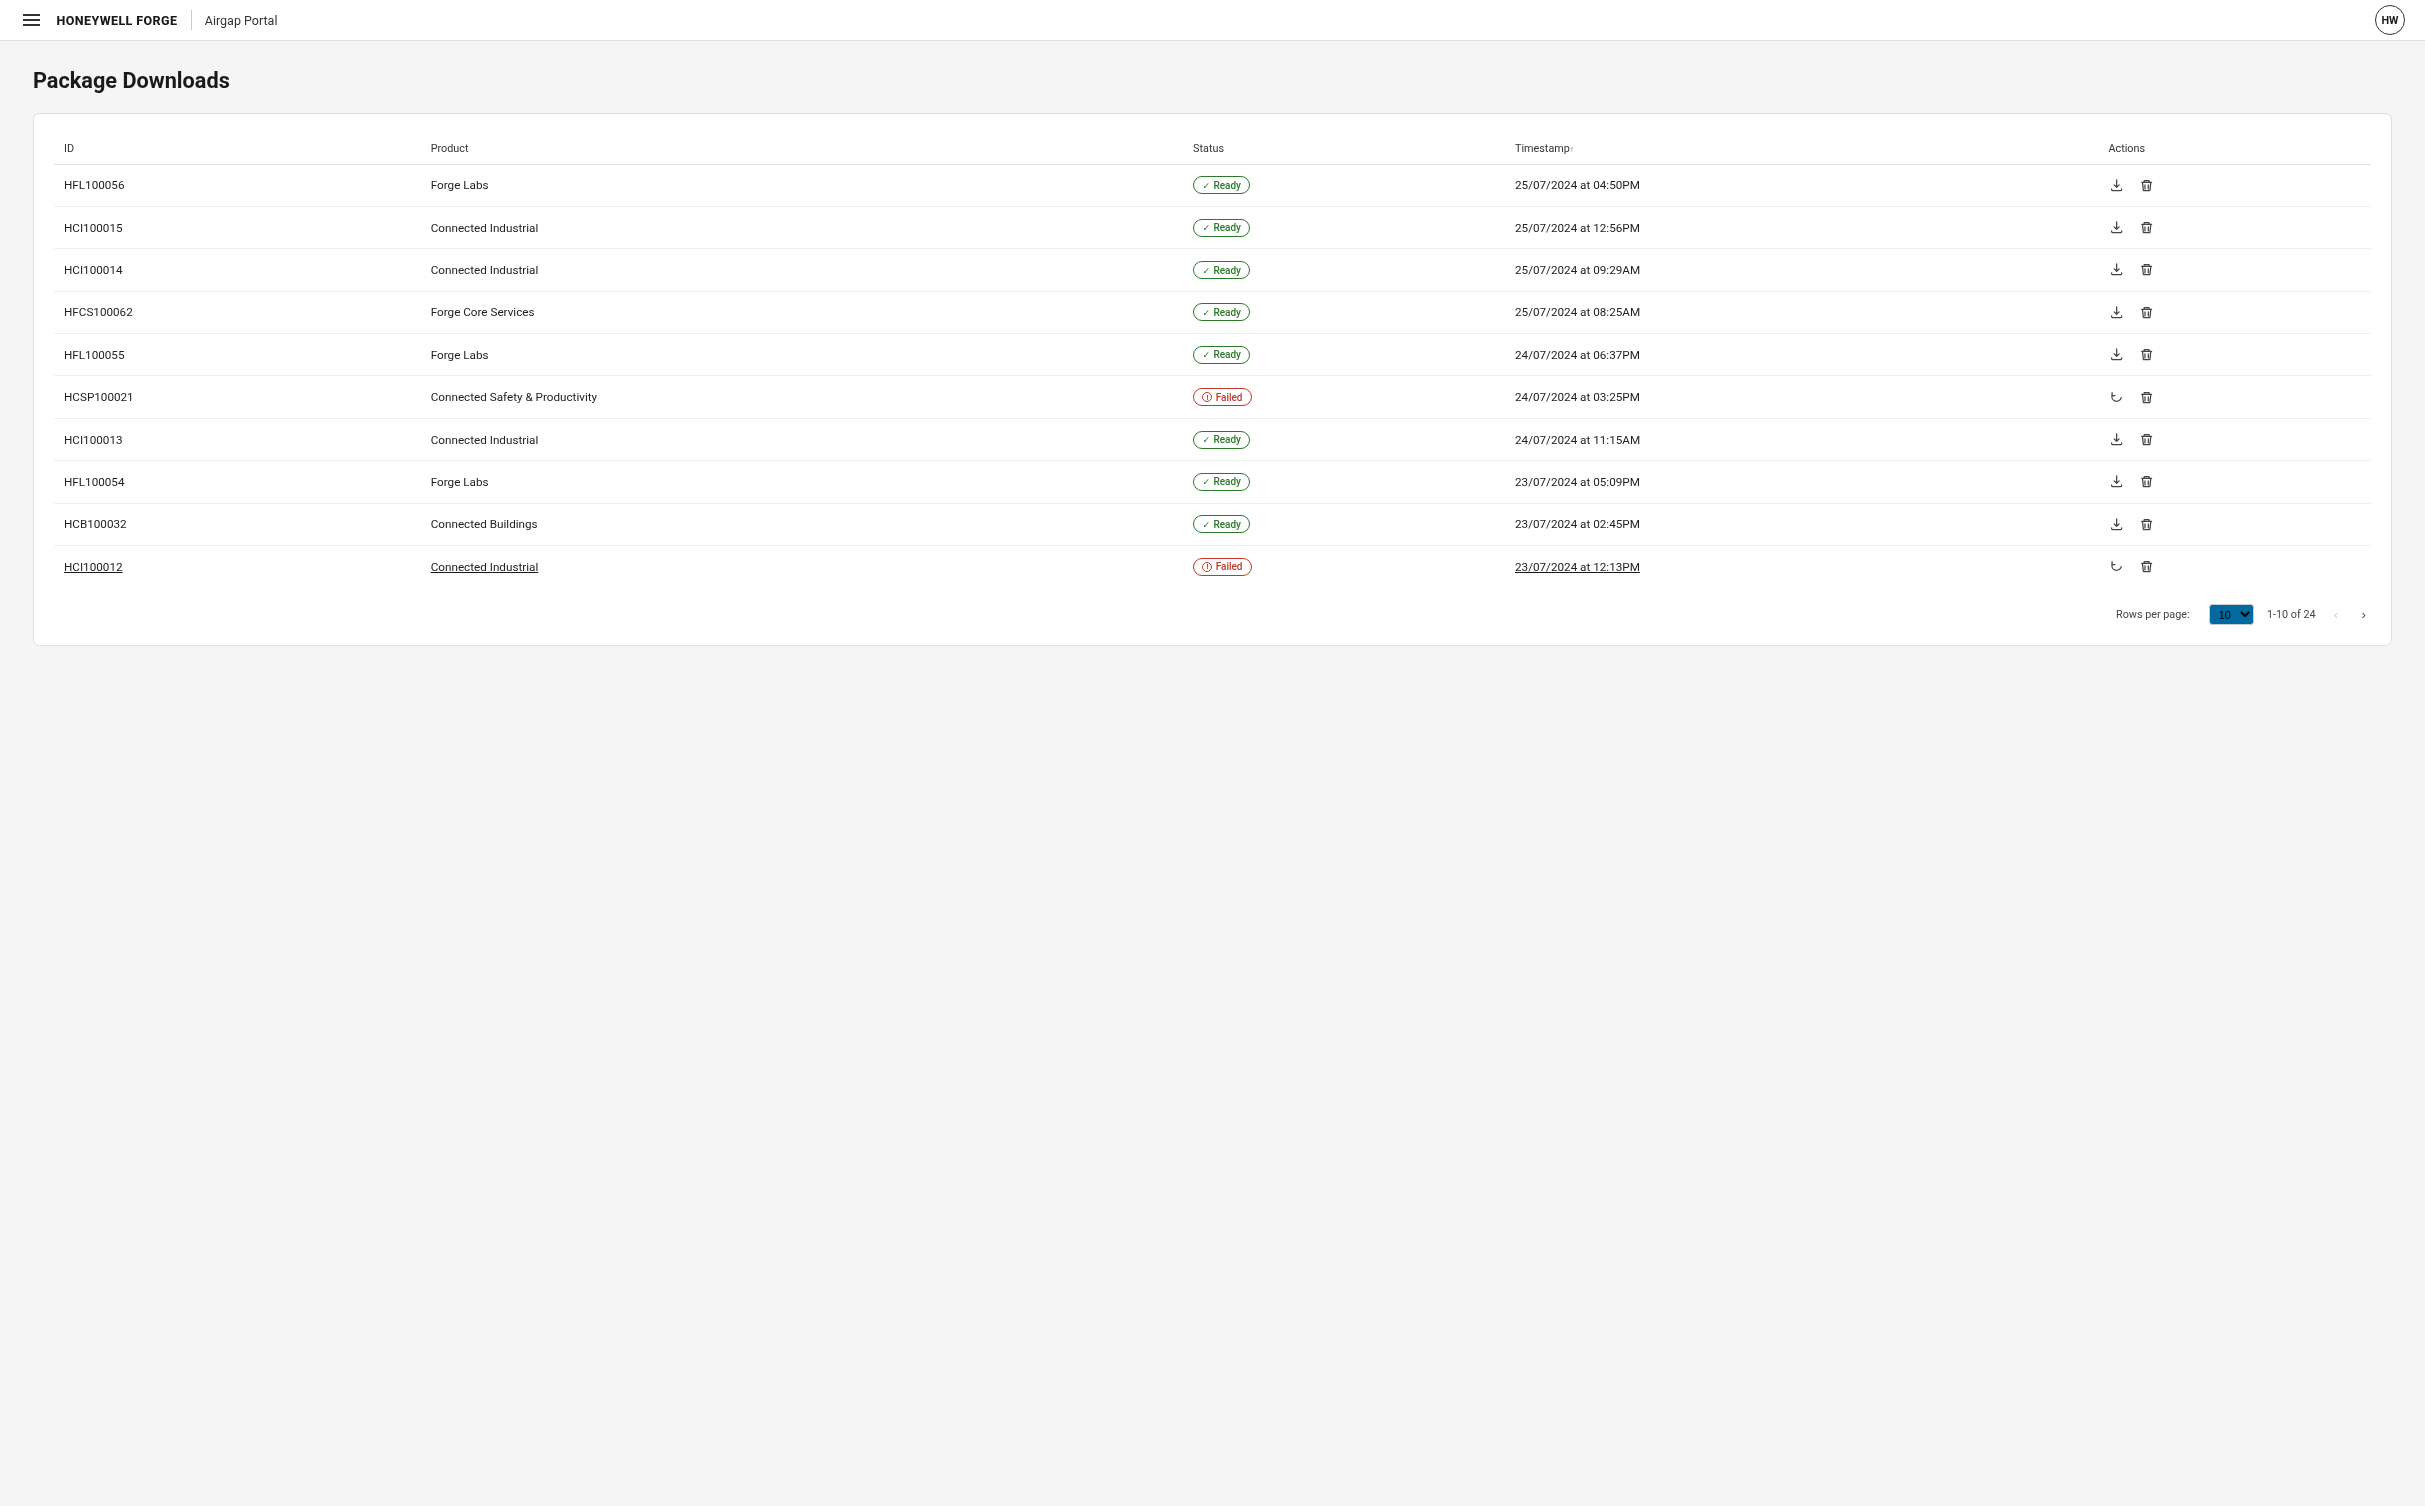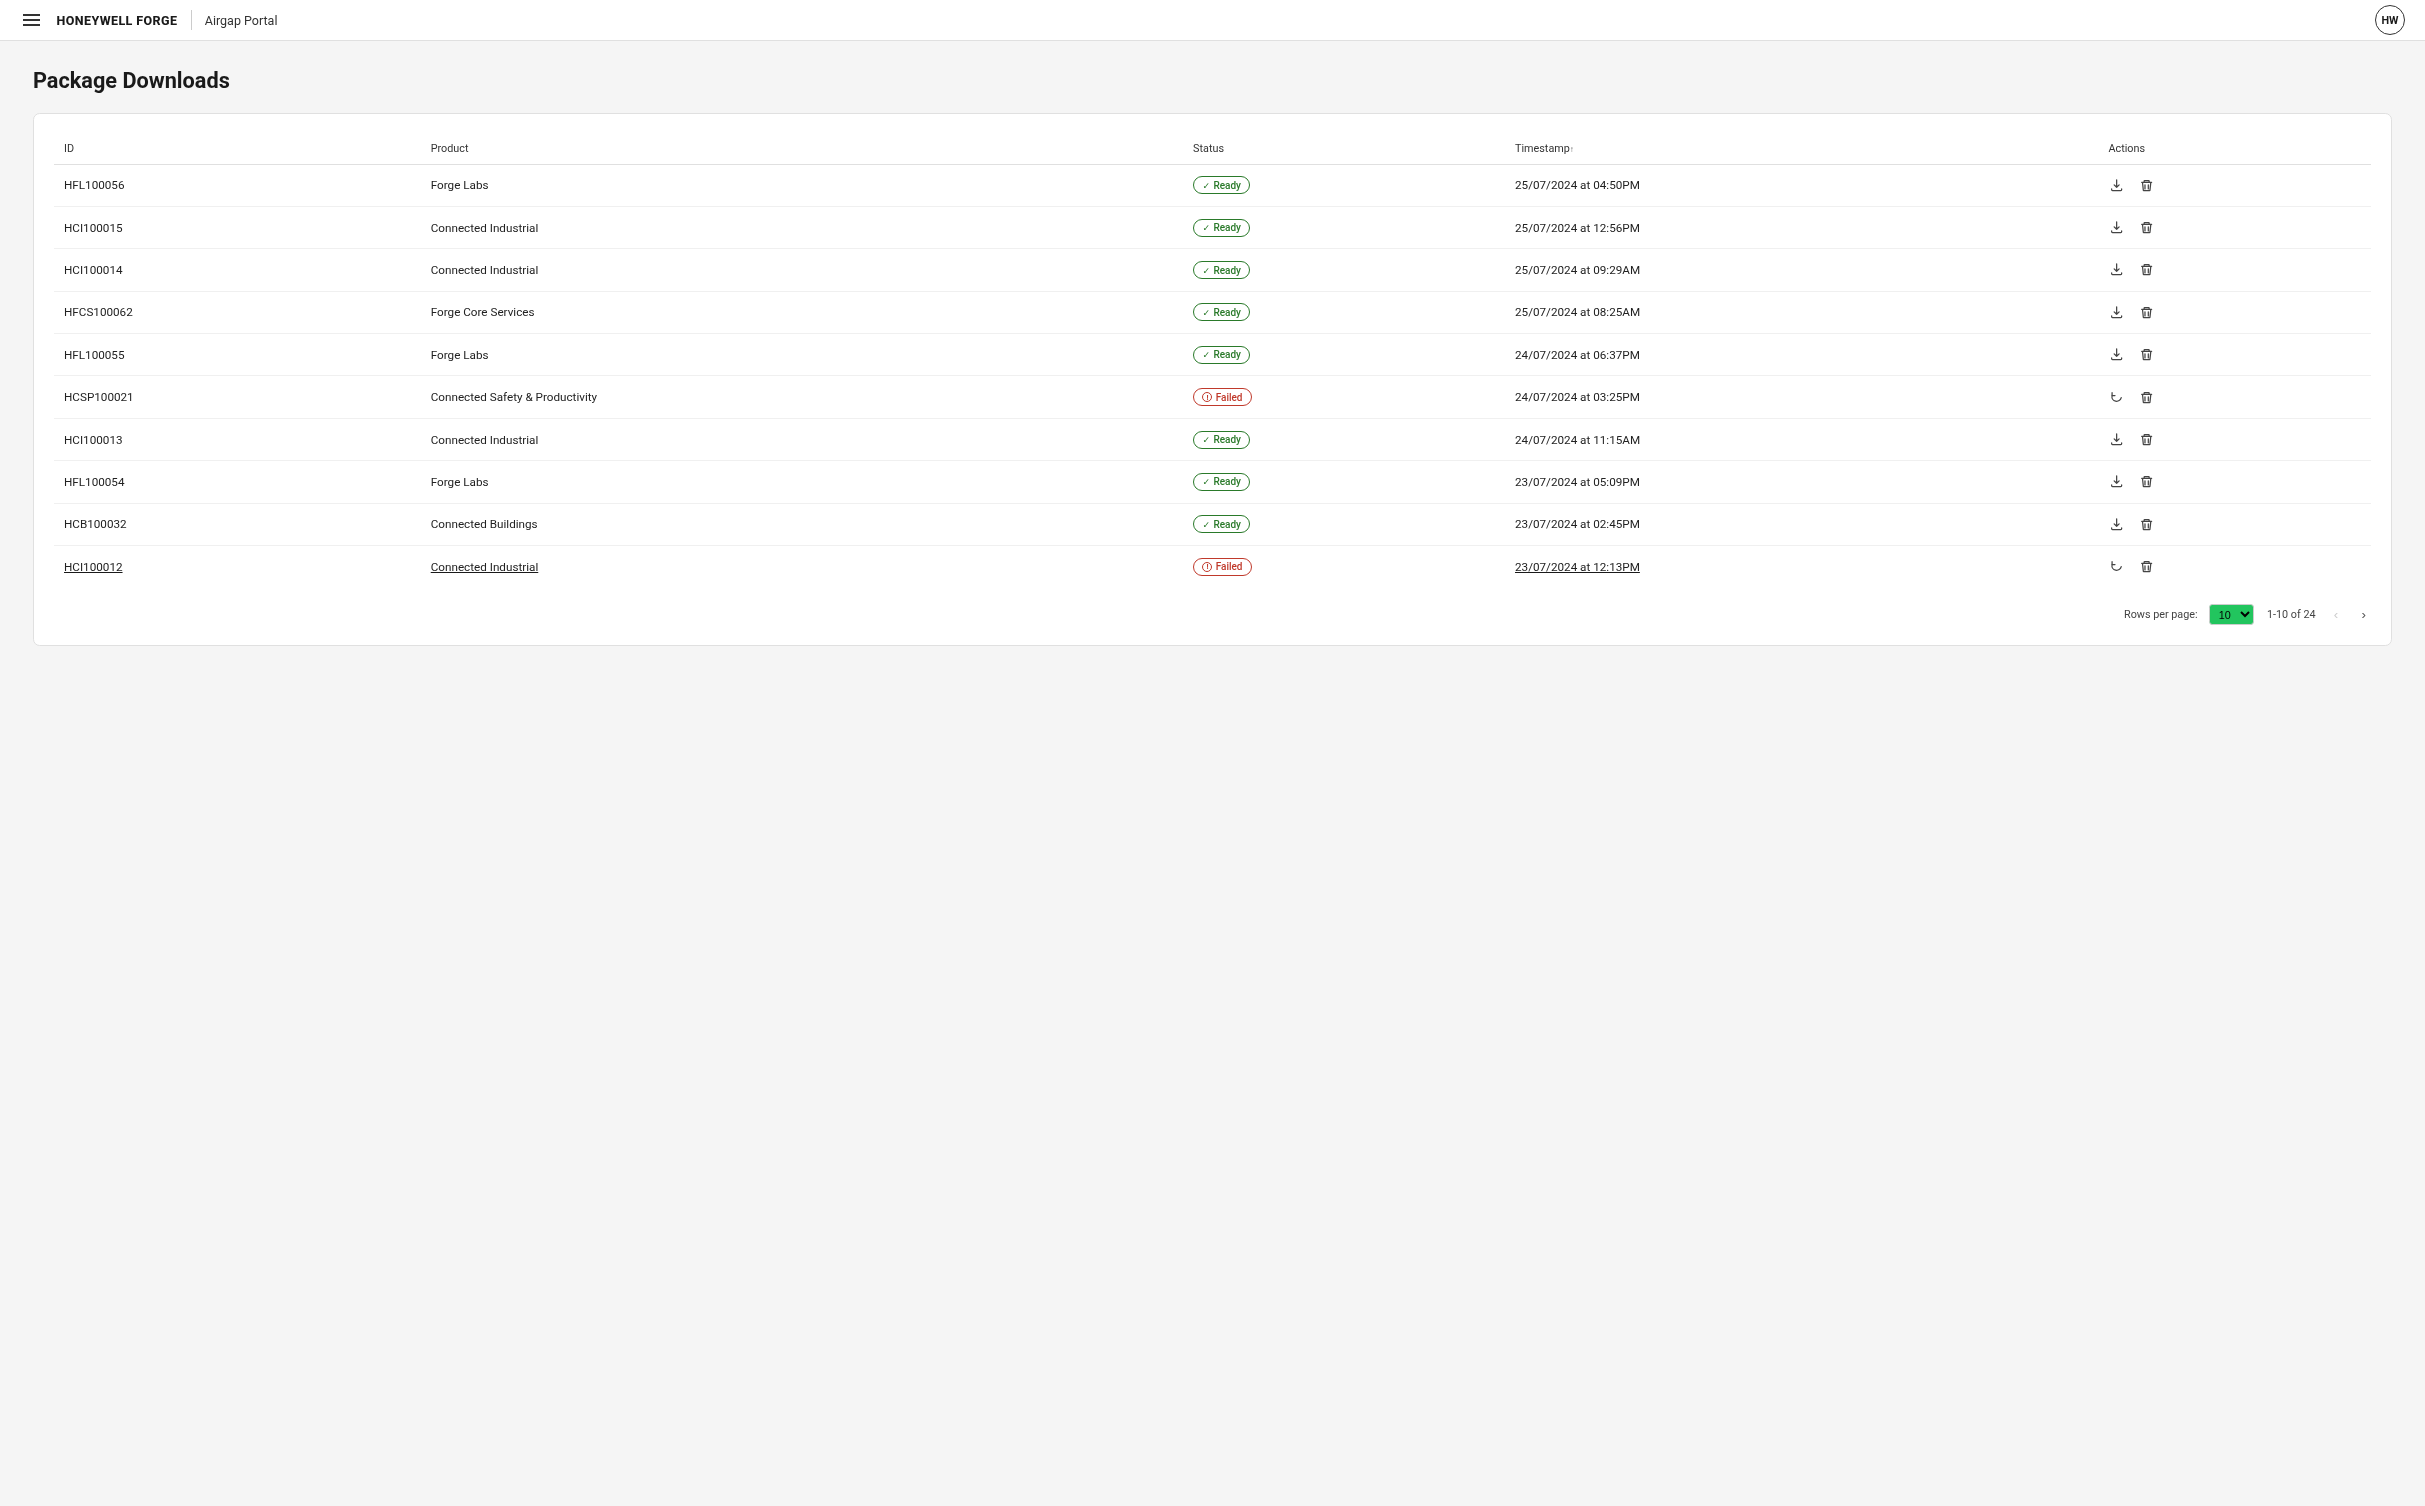--- a/index.html
+++ b/index.html
@@ -244,30 +244,30 @@
       justify-content: flex-end;
       gap: 13.3px;
       margin-top: 16.7px;
       font-size: 10.8px;
       color: #444;
     }
 
     .rows-per-page {
       display: flex;
       align-items: center;
-      gap: 11px;
+      gap: 19px;
     }
 
     .rows-select {
       border: 0.8px solid #ccc;
       border-radius: 3.3px;
       padding: 2.5px 5px;
       font-size: 10.8px;
       cursor: pointer;
-      background: #22c55e;
+      background: #0369a1;
     }
 
     .page-info {
       font-size: 10.8px;
     }
 
     .page-nav-btn {
       background: none;
       border: none;
       cursor: pointer;

